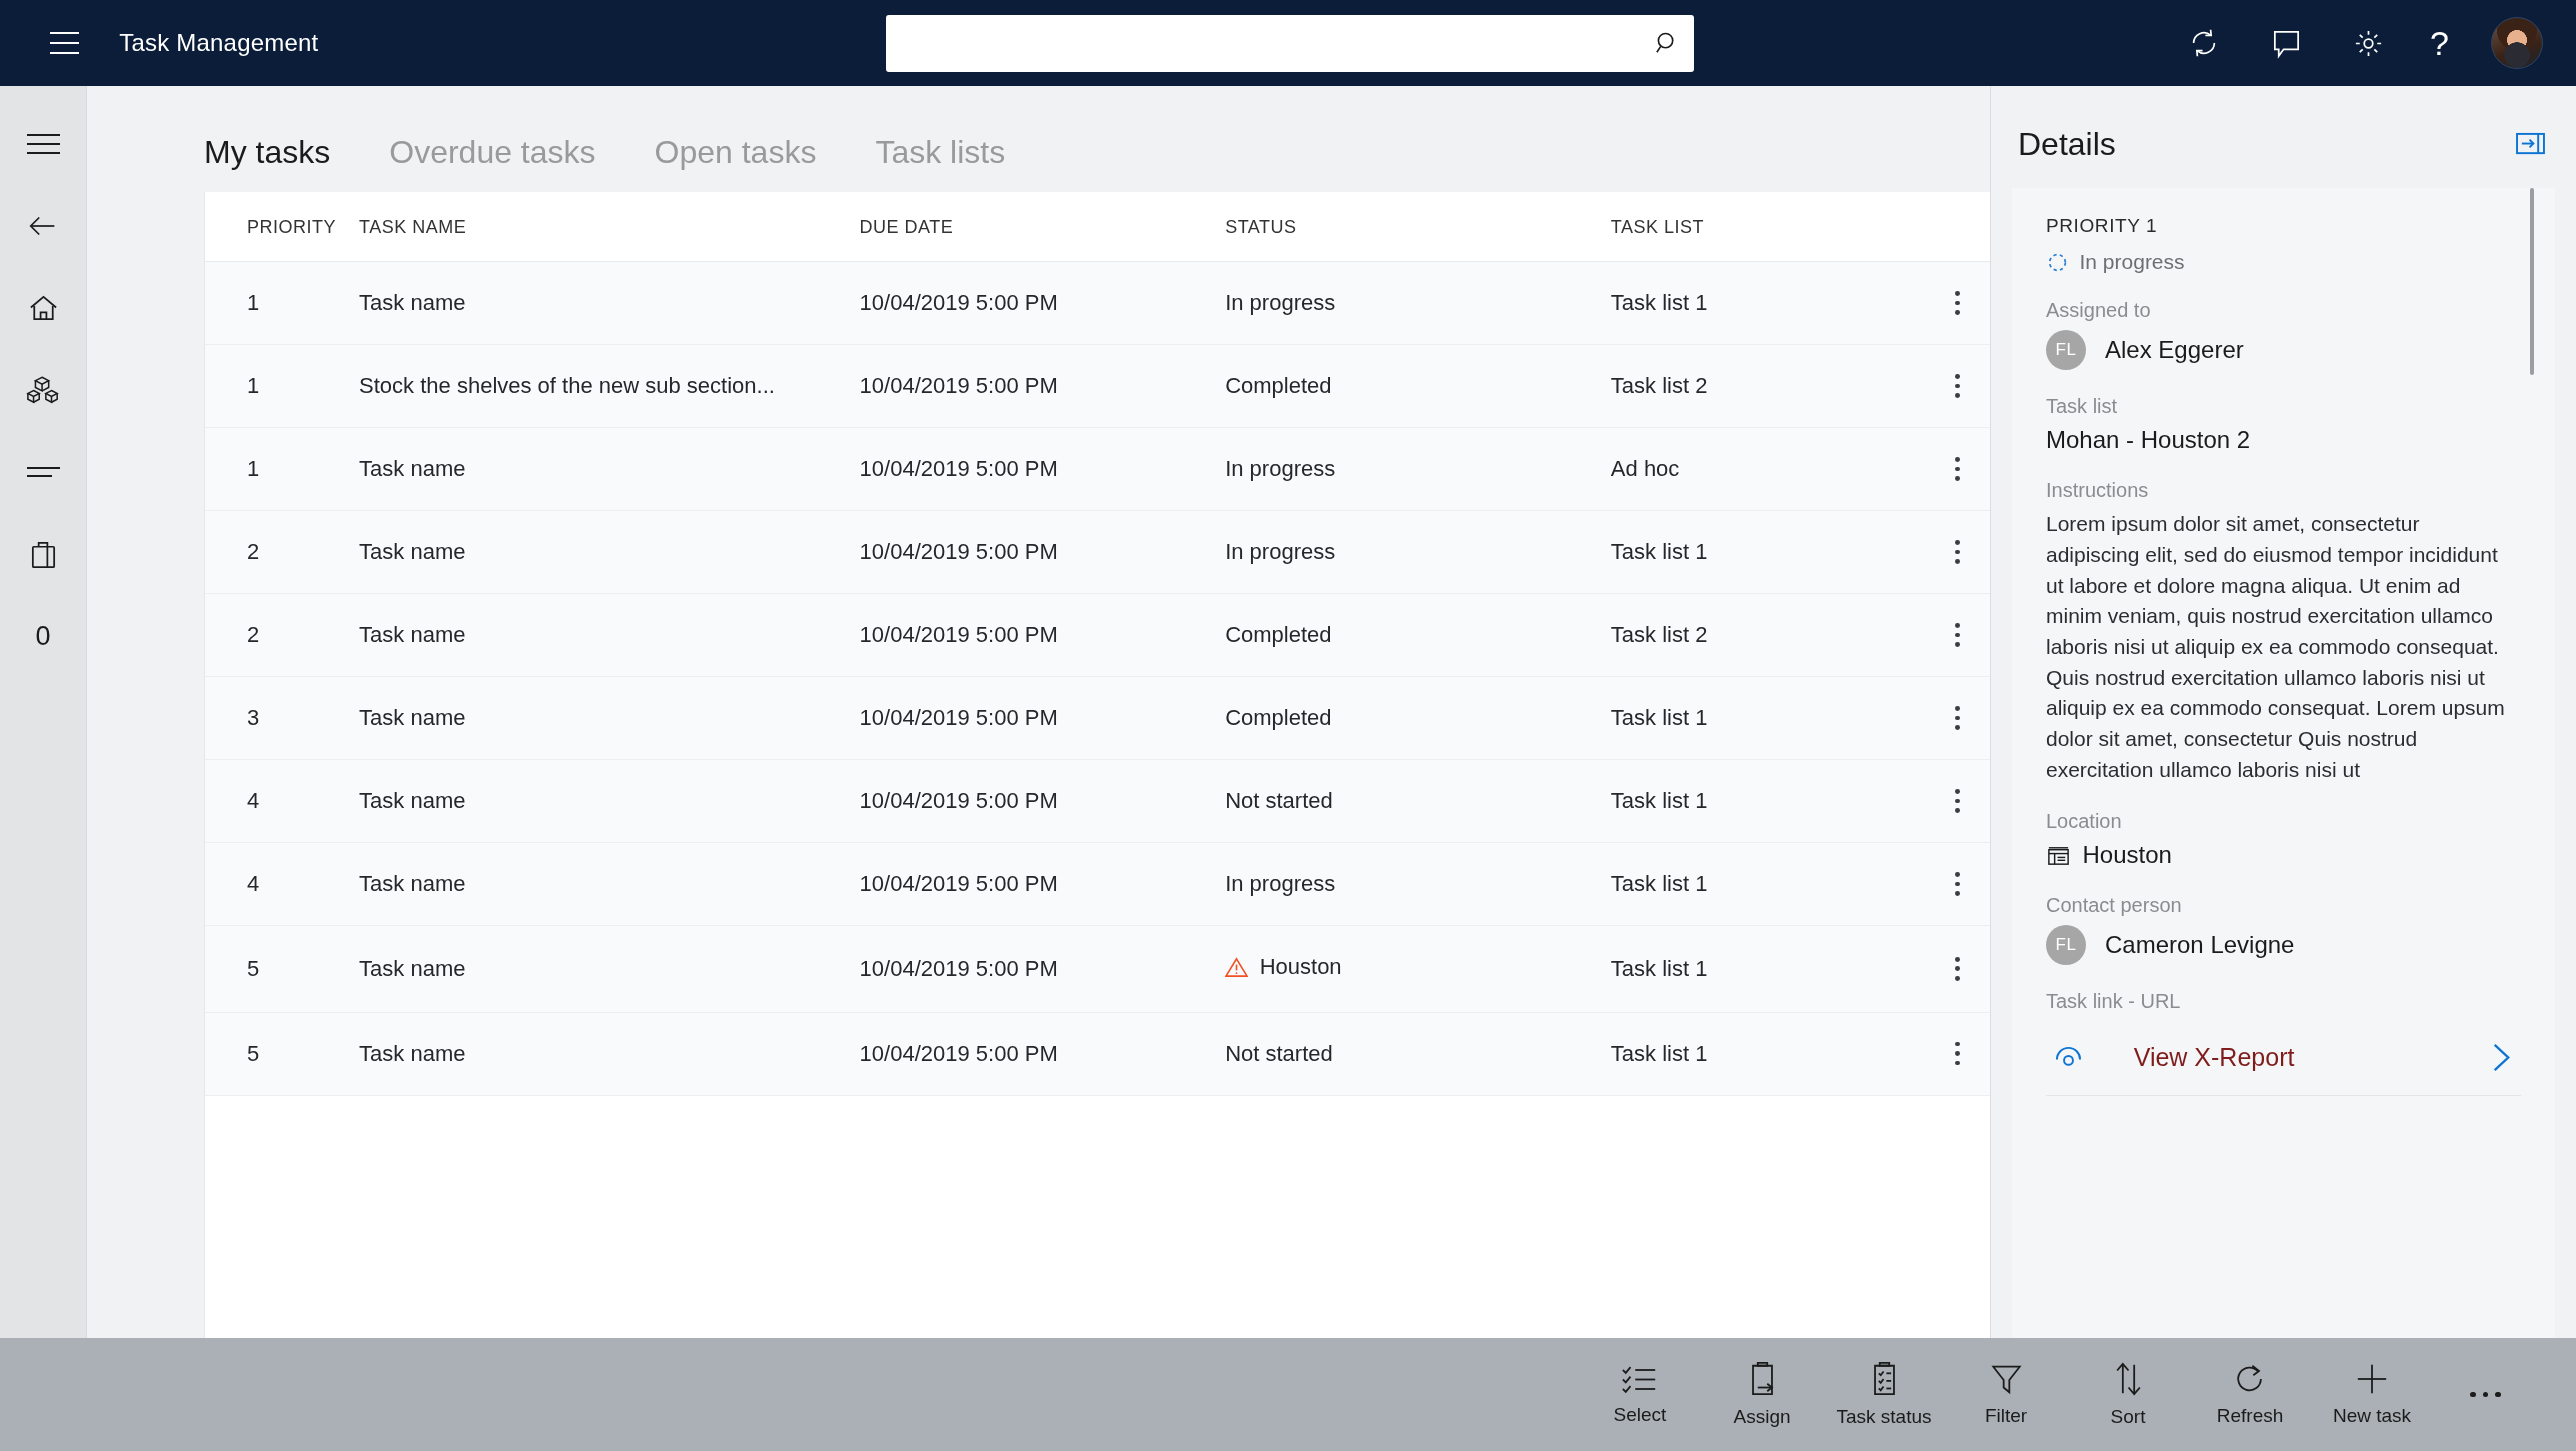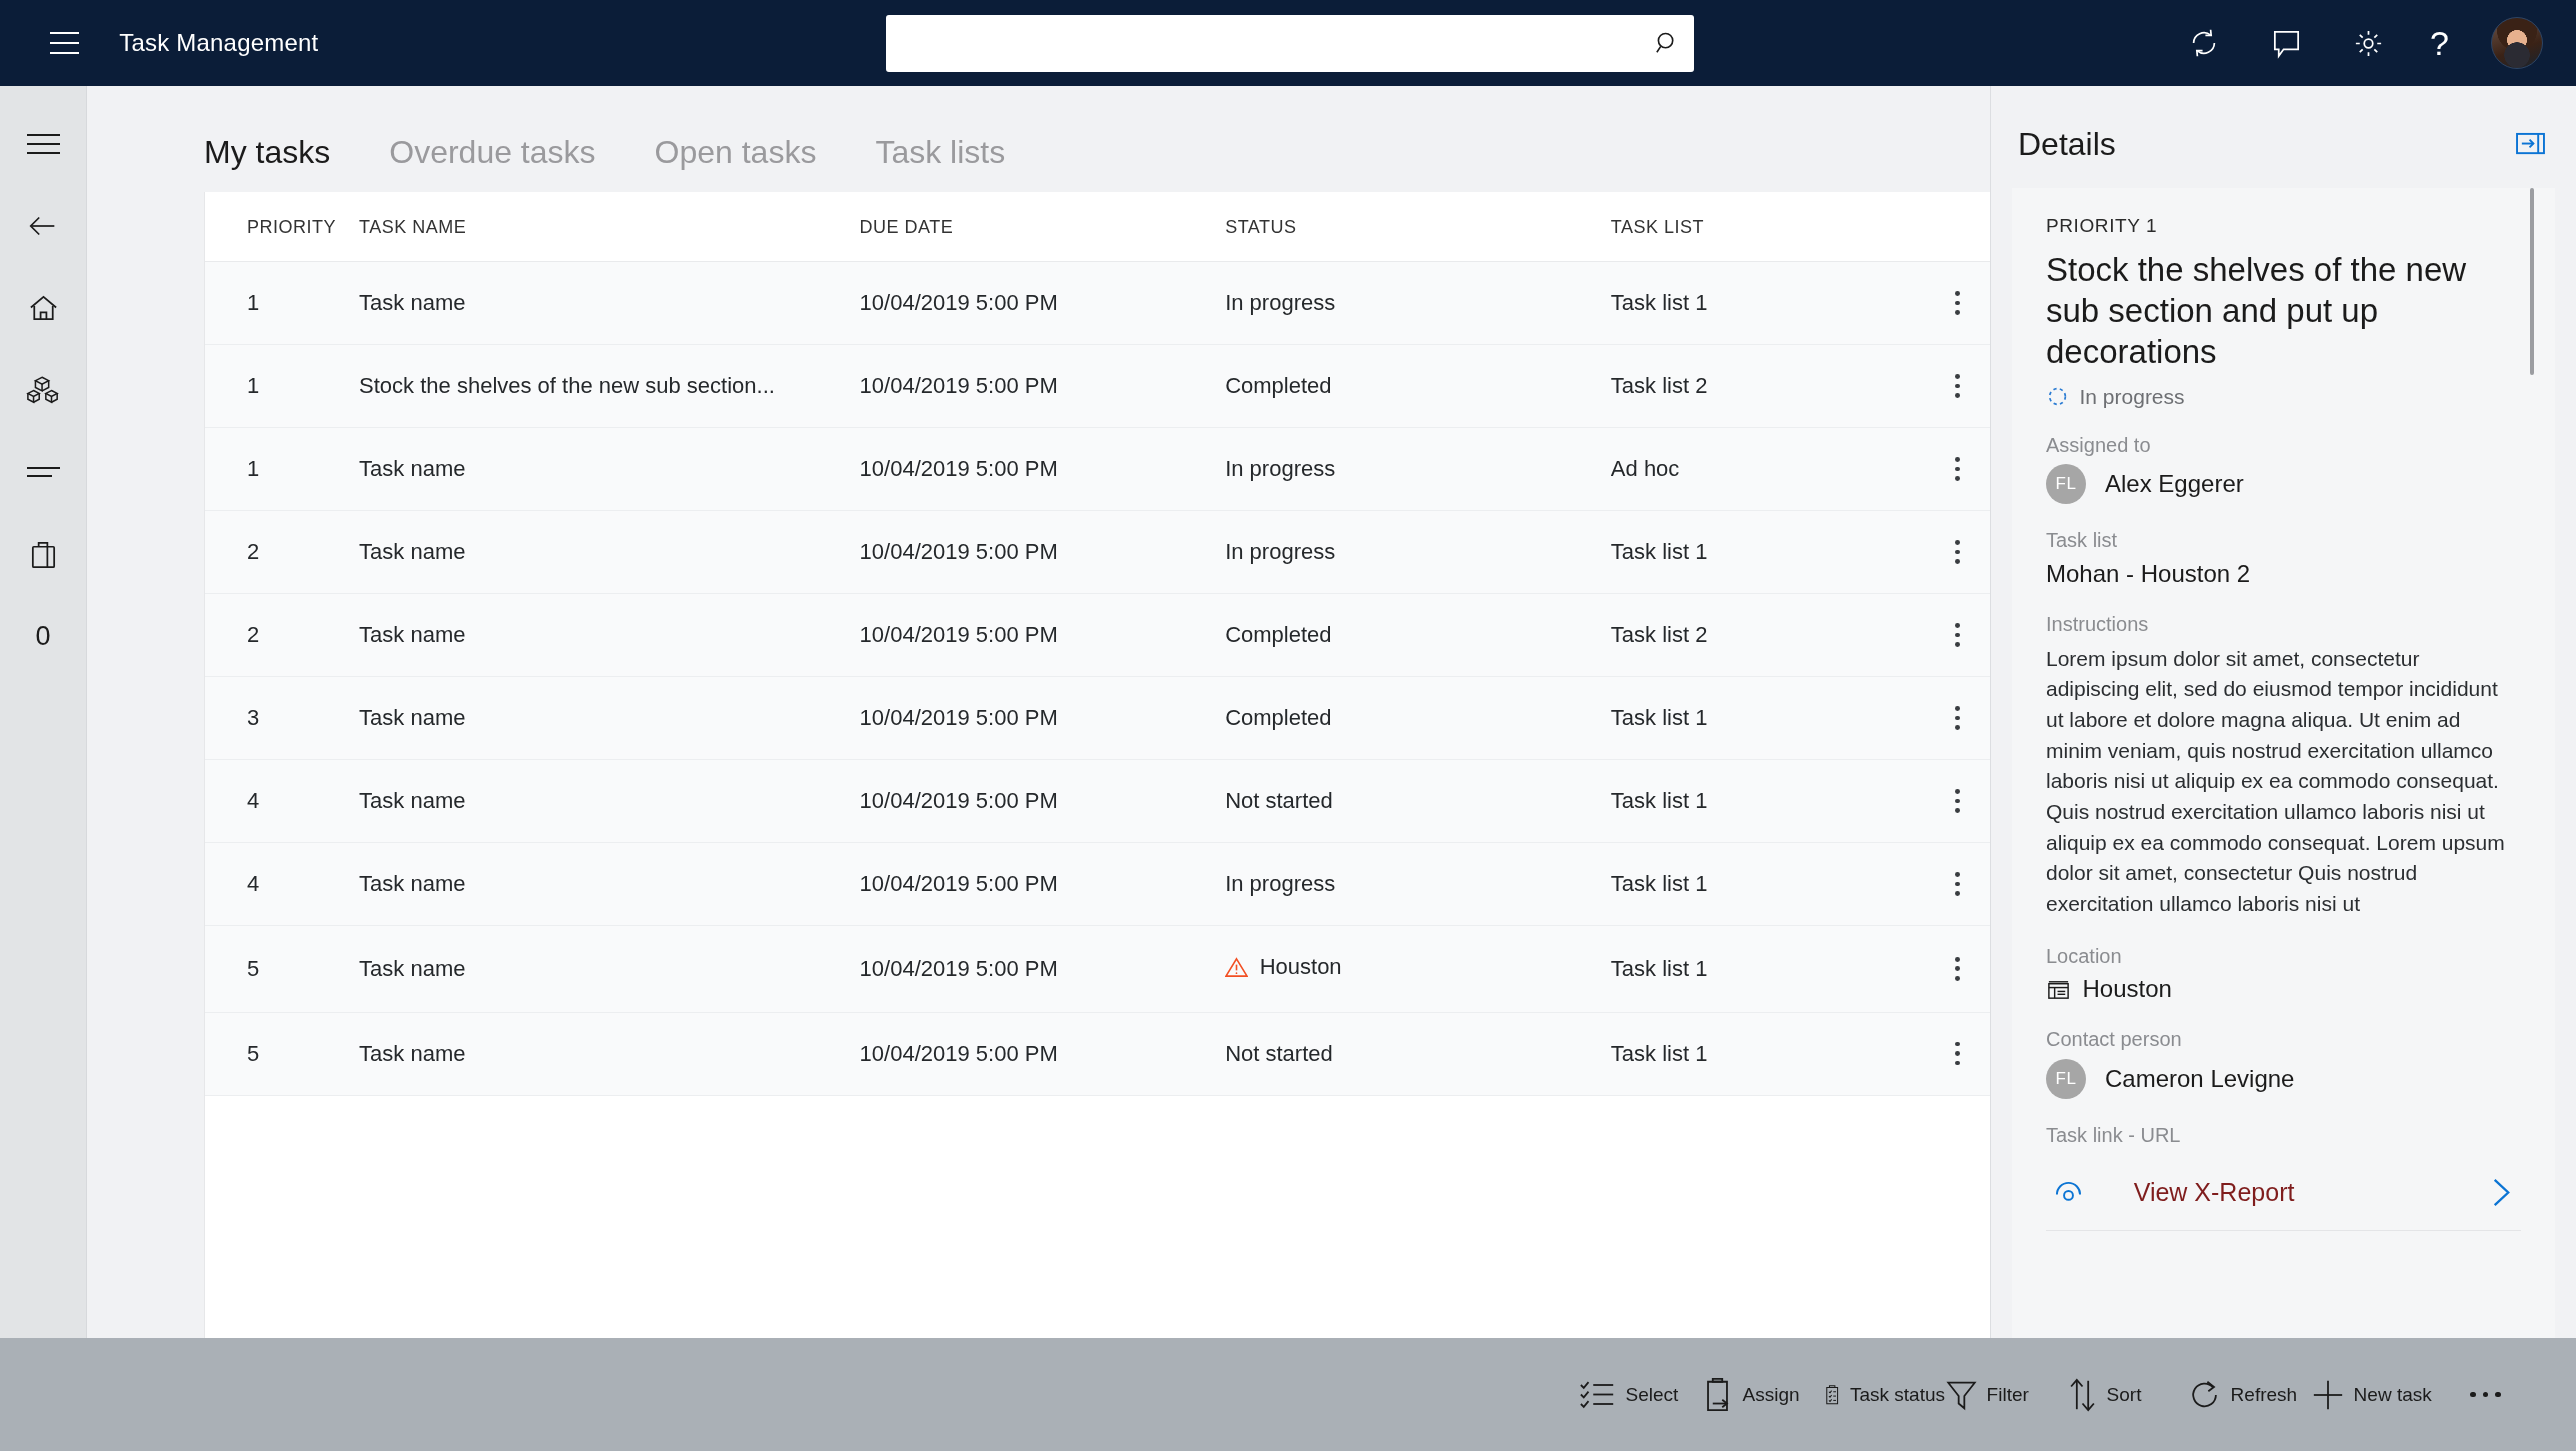--- a/index.html
+++ b/index.html
@@ -187,21 +187,21 @@
   .link-text { font-size: 25px; color: #7f1d1d; flex: 1; margin-left: 24px; }
 
   
   .toolbar {
     height: 113px; min-height: 113px;
     background: #aab0b6;
     display: flex; align-items: center; justify-content: flex-end;
     padding-right: 38px; gap: 0;
   }
   .tool {
-    width: 122px; display: flex; flex-direction: row; align-items: center;
+    width: 122px; display: flex; flex-direction: column; align-items: center;
     gap: 8.6px; cursor: pointer; color: #1b1b1b; text-align: center;
   }
   .tool-label { font-size: 19px; color: #1b1b1b; white-space: nowrap; }
   .tool-dots { display: flex; gap: 6.7px; width: 105px; justify-content: center; cursor: pointer; }
   .tool-dots i { width: 5.7px; height: 5.7px; border-radius: 50%; background: #1b1b1b; display: block; }
 </style>
 </head>
 <body>
 
 <div class="app">
@@ -484,21 +484,20 @@
             <rect x="1" y="2" width="28" height="20"></rect>
             <line x1="23" y1="2" x2="23" y2="22"></line>
             <line x1="6" y1="12" x2="18" y2="12"></line>
               <polyline points="14,8 18,12 14,16"></polyline>
           </svg>
         </span>
       </div>
 
       <div class="detail-card">
         <div class="pri-label">PRIORITY 1</div>
-        <div class="task-title">Stock the shelves of the new sub section and put up decorations</div>
         <div class="status-line">
           <svg width="23" height="23" viewBox="0 0 24 24" fill="none" stroke="#2b7cd3" stroke-width="1.8" stroke-dasharray="3.4 3.4">
             <circle cx="12" cy="12" r="8.2"></circle>
           </svg>
           <span>In progress</span>
         </div>
 
         <div class="fld">
           <div class="fld-label">Assigned to</div>
           <div class="person">

